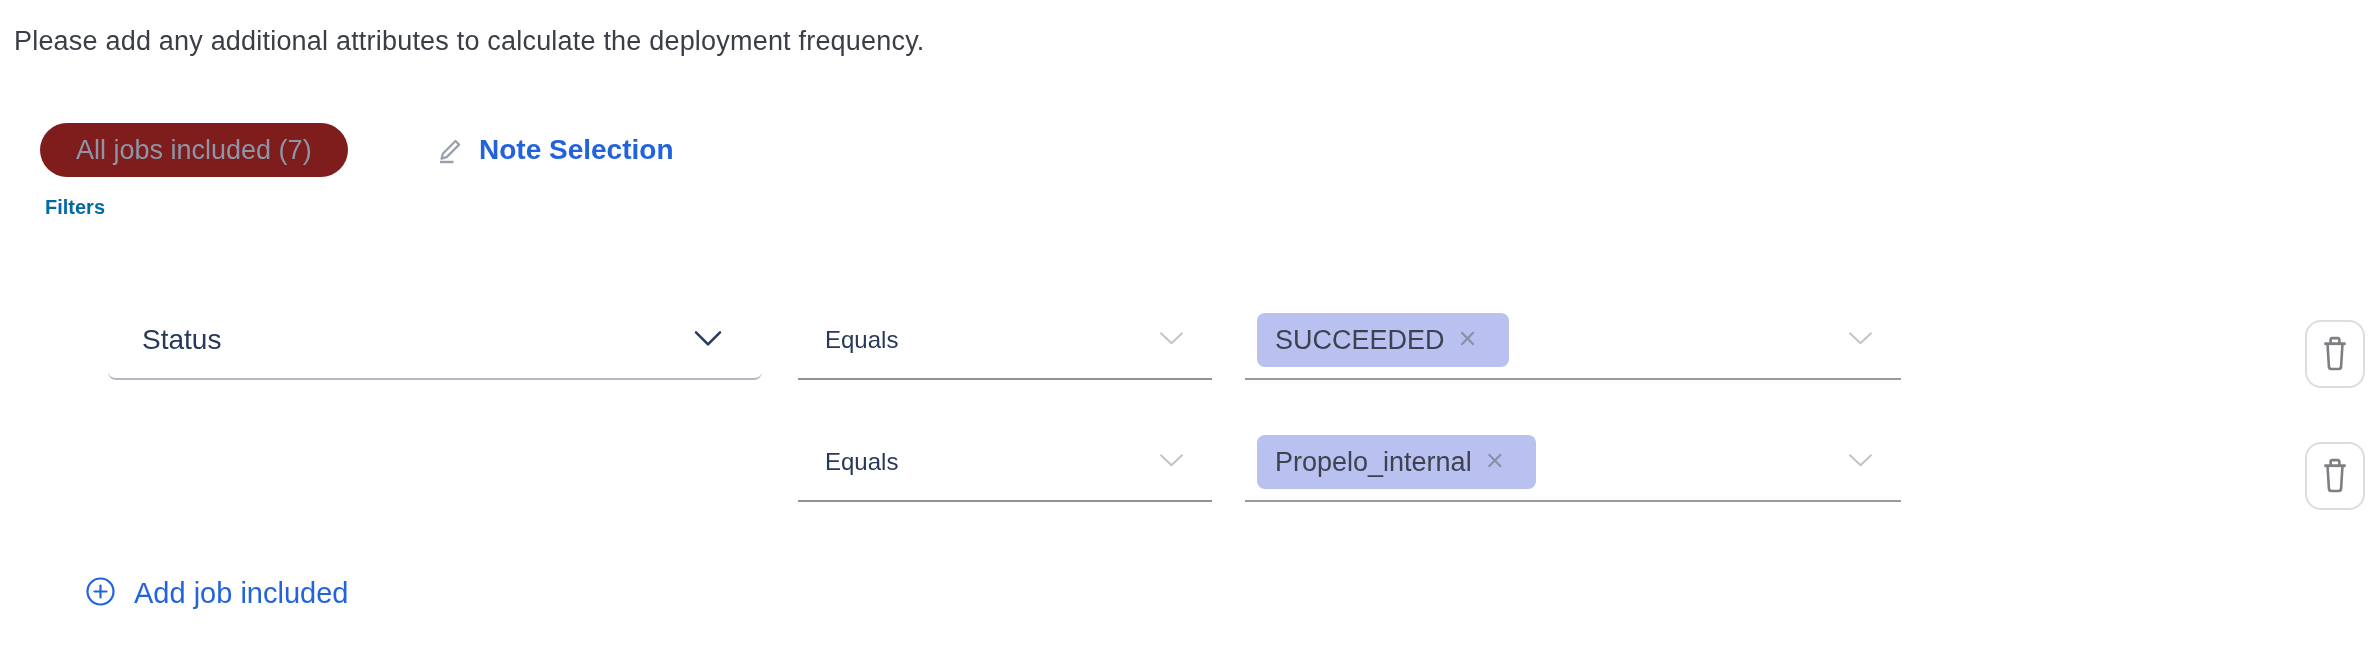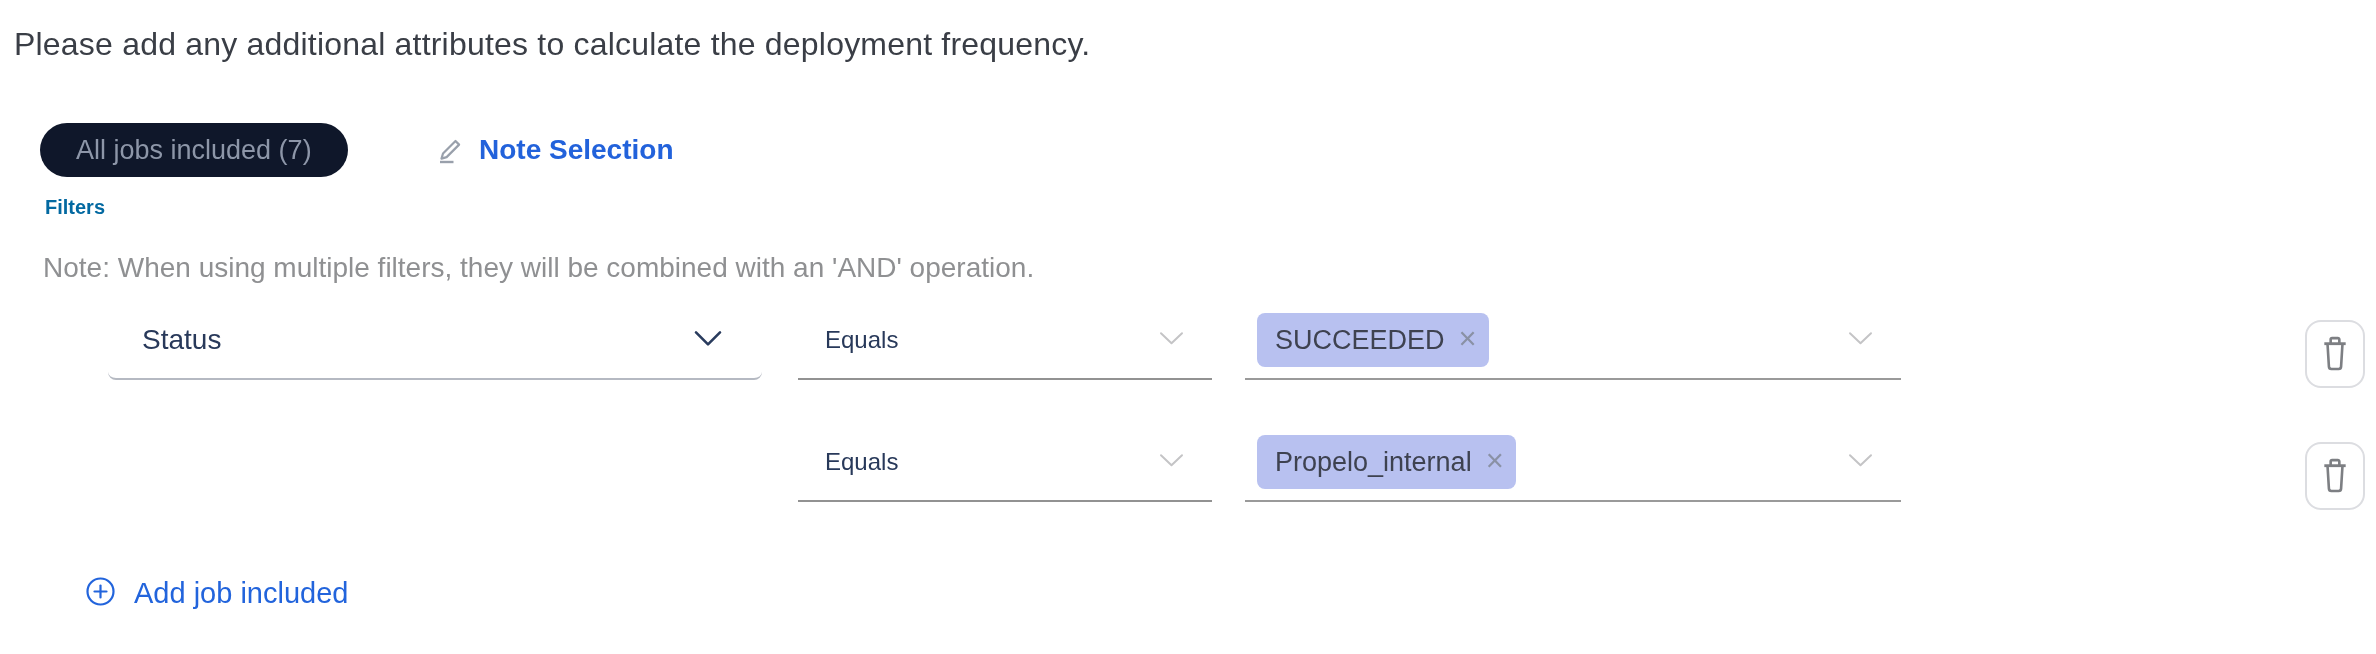--- a/index.html
+++ b/index.html
@@ -3,25 +3,25 @@
 <meta charset="utf-8">
 <style>
   * { margin:0; padding:0; box-sizing:border-box; }
   html,body { background:#ffffff; }
   .page {
     position:relative; width:2376px; height:654px; background:#ffffff;
     font-family:"Liberation Sans", sans-serif; overflow:hidden;
   }
   .instruction {
     position:absolute; left:14px; top:26px;
-    font-size:32px; color:#3a3e46; letter-spacing:0.2px;
+    font-size:27px; color:#3a3e46; letter-spacing:0.2px;
   }
   .jobs-badge {
     position:absolute; left:40px; top:123px; height:54px;
-    background:#0f172a; border-radius:27px; padding:12px 36px;
+    background:#7f1d1d; border-radius:27px; padding:12px 36px;
     display:flex; align-items:center;
     color:#8d96a8; font-size:27px; font-weight:500;
   }
   .edit-btn {
     position:absolute; left:435px; top:123px; height:54px;
     display:flex; align-items:center; gap:13px; cursor:pointer;
   }
   .edit-btn .label { color:#2262db; font-size:28px; font-weight:600; }
   .filters-heading {
     position:absolute; left:45px; top:196px;
@@ -50,21 +50,21 @@
   .op-select .sel-text { color:#28395a; font-size:24px; }
   .val-select {
     left:1210px; width:656px;
     border-bottom:2px solid #9a9a9a;
   }
   .chevron { position:absolute; top:50%; transform:translateY(-46%); }
   .chevron-dark { right:40px; }
   .chevron-gray { right:28px; }
   .tag {
     margin-left:12px; height:54px; background:#b8c1f0; border-radius:8px;
-    display:flex; align-items:center; gap:14px; padding:0 12px 0 18px;
+    display:flex; align-items:center; gap:14px; padding:0 32px 0 18px;
   }
   .tag-label { color:#3e4250; font-size:27px; }
   .tag-x { color:#8a91a5; font-size:31px; line-height:1; cursor:pointer; padding-bottom:3px; }
   .trash-btn {
     position:absolute; left:2270px; top:18px; width:60px; height:68px;
     background:#ffffff; border:2px solid #dcdde1; border-radius:16px;
     display:flex; align-items:center; justify-content:center; cursor:pointer;
   }
   .add-filters {
     position:absolute; left:85px; top:576px; height:34px;
@@ -87,21 +87,20 @@
     <span>
       <svg width="31" height="31" viewBox="0 0 31 31" fill="none">
         <path d="M8 20.5 L20.5 8 l3.6 3.6 L11.6 24.1 l-5.1 1.5 z" stroke="#99a0ab" stroke-width="2.2" stroke-linejoin="round"></path>
         <line x1="5" y1="29" x2="18.5" y2="29" stroke="#99a0ab" stroke-width="2.4"></line>
       </svg>
     </span>
     <span class="label">Note Selection</span>
   </div>
 
   <div class="filters-heading">Filters</div>
-  <div class="filters-note">Note: When using multiple filters, they will be combined with an 'AND' operation.</div>
 
   <div class="filter-row row-0">
     <div class="select attr-select">
       <span class="sel-text">Status</span>
       <span class="chevron chevron-dark">
         <svg width="28" height="17" viewBox="0 0 28 17" fill="none">
           <polyline points="2,2 14,14 26,2" stroke="#2a3c5e" stroke-width="2.6" stroke-linecap="round" stroke-linejoin="round"></polyline>
         </svg>
       </span>
     </div>

